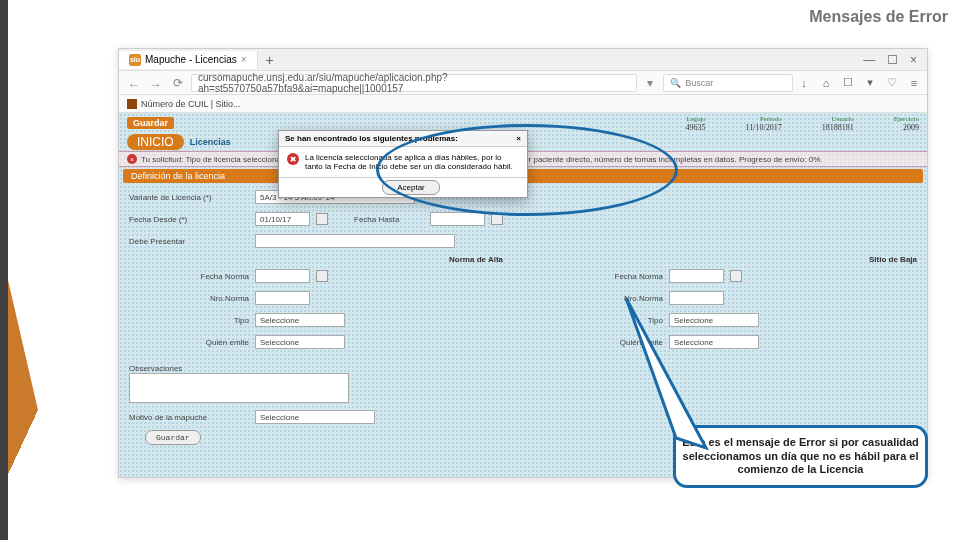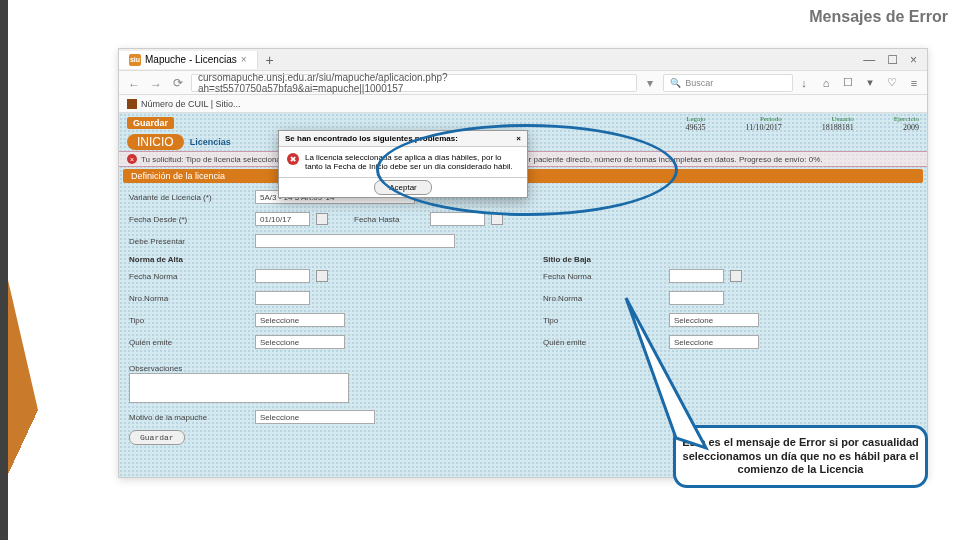--- a/index.html
+++ b/index.html
@@ -35,26 +35,26 @@
   .crumb .sel { color: #1a5a8a; font-weight: bold; }
   .err-strip { height: 16px; padding: 0 8px; display: flex; align-items: center; gap: 4px; font-size: 8px; color: #444; border-top: 1px solid #c9a; border-bottom: 1px solid #c9a; background: rgba(255,230,230,0.6); }
   .err-strip .x { width: 10px; height: 10px; border-radius: 50%; background: #c33; color: #fff; display: flex; align-items: center; justify-content: center; font-size: 7px; }
   .section-title { background: #d97a1a; color: #fff; font-size: 9px; padding: 2px 8px; margin: 2px 4px; border-radius: 2px; }
   .form-body { padding: 4px 10px; font-size: 8px; color: #444; }
   .form-row { display: flex; align-items: center; gap: 6px; margin-bottom: 6px; height: 16px; }
   .form-row label { width: 120px; }
   .form-row .input { border: 1px solid #aaa; background: #fff; height: 14px; padding: 0 4px; display: flex; align-items: center; font-size: 8px; }
   .form-row .cal { width: 12px; height: 12px; border: 1px solid #999; background: #eee; }
   .two-col { display: flex; gap: 40px; margin-top: 6px; }
-  .col-box { flex: 1; }
+  .col-box { flex: 1; text-align: right; }
   .col-title { font-weight: bold; margin-bottom: 4px; color: #333; }
   .obs-row { margin-top: 8px; }
   .obs-box { border: 1px solid #aaa; background: #fff; height: 30px; width: 220px; }
   .btn-row { margin-top: 8px; font-family: Liberation Mono, monospace; }
-  .btn { border: 1px solid #999; background: #f0f0f0; padding: 2px 10px; font-size: 8px; border-radius: 7px; }
+  .btn { border: 1px solid #999; background: #f0f0f0; padding: 2px 10px; font-size: 8px; border-radius: 7px; margin-left: 16px; }
   .modal { position: absolute; left: 278px; top: 130px; width: 250px; background: #fff; border: 1px solid #999; box-shadow: 0 4px 12px rgba(0,0,0,0.3); font-size: 8px; z-index: 10; }
   .modal-head { display: flex; justify-content: space-between; align-items: center; padding: 3px 6px; background: #f5f5f5; border-bottom: 1px solid #ccc; font-weight: bold; }
   .modal-body { padding: 6px 8px; display: flex; gap: 6px; border-bottom: 1px solid #ccc; }
   .modal-body .x { width: 12px; height: 12px; border-radius: 50%; background: #c33; color: #fff; display: flex; align-items: center; justify-content: center; font-size: 8px; flex-shrink: 0; }
   .modal-foot { text-align: center; padding: 5px; }
   .modal-foot .btn { padding: 2px 14px; }
   .circle-highlight { position: absolute; left: 376px; top: 124px; width: 302px; height: 92px; border: 3px solid #1a6aa8; border-radius: 50%; z-index: 20; pointer-events: none; }
   .callout { position: absolute; right: 32px; bottom: 52px; width: 255px; background: #fff; border: 3px solid #1a6aa8; border-radius: 14px; padding: 8px 2px; font-size: 11px; font-weight: bold; color: #222; text-align: center; z-index: 20; line-height: 1.25; }
   .callout svg.tail { position: absolute; left: -60px; top: -140px; }
 </style>

